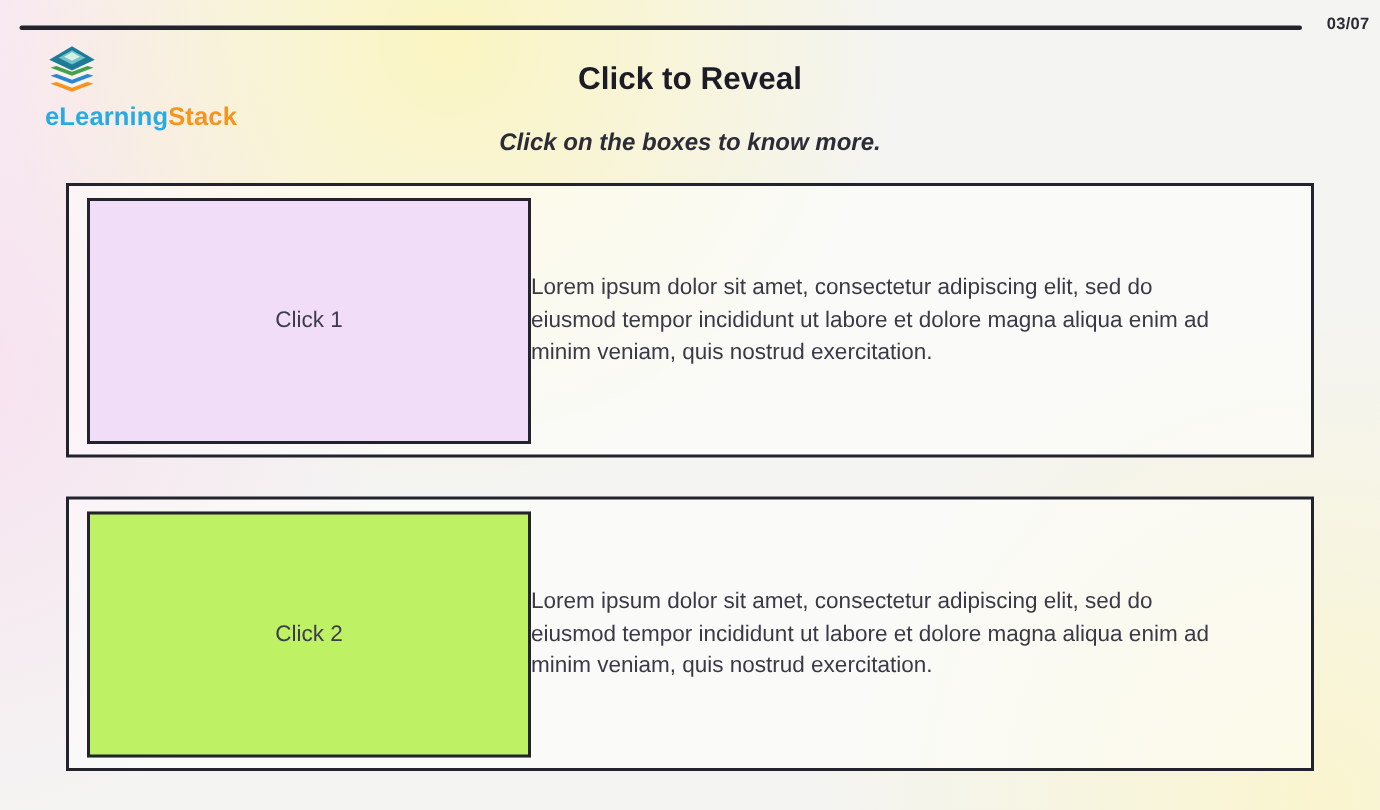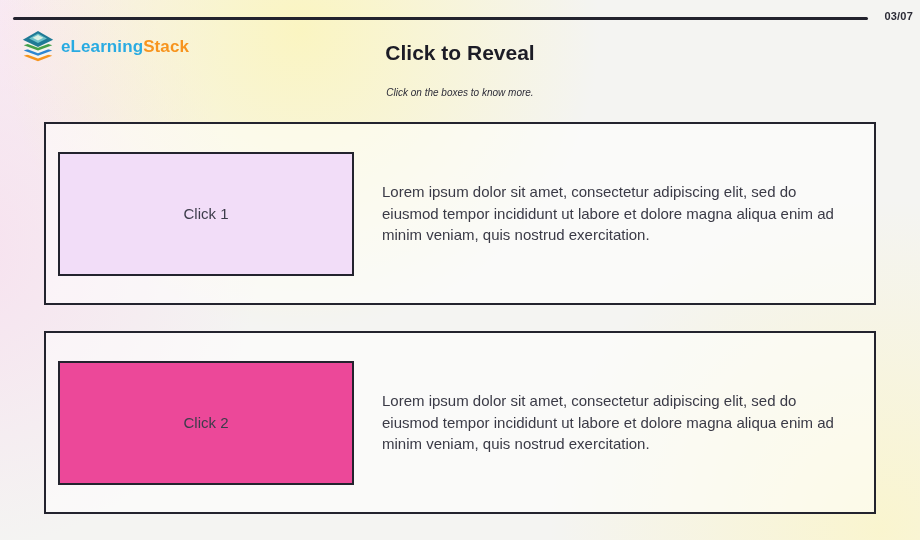--- a/index.html
+++ b/index.html
@@ -27,46 +27,47 @@
     position: absolute;
     top: 10px; right: 7px;
     font-size: 11px;
     font-weight: 700;
     color: #2b2b36;
     letter-spacing: 0.2px;
   }
 
   .logo {
     position: absolute;
-    left: 20px; top: 30px;
+    left: 30px; top: 30px;
     display: flex;
-    align-items: center;
+    align-items: flex-start;
     gap: 5px;
+    flex-direction: column;
   }
   .logo-text { font-size: 17px; font-weight: 700; letter-spacing: 0.1px; }
   .logo-text .primary   { color: #29abe2; }
   .logo-text .secondary { color: #f7941e; }
 
   .page-title {
     position: absolute;
     top: 41px; left: 0;
     width: 100%;
     text-align: center;
     font-size: 21px;
     font-weight: 700;
     color: #1c1c26;
   }
   .page-subtitle {
     position: absolute;
     top: 87px; left: 0;
     width: 100%;
     text-align: center;
-    font-size: 10px;
+    font-size: 16px;
     font-style: italic;
-    font-weight: 400;
+    font-weight: 700;
     color: #2c2c38;
   }
 
   .cards {
     position: absolute;
     left: 44px; top: 122px;
     width: 832px;
     display: flex;
     flex-direction: column;
     gap: 26px;
@@ -75,35 +76,34 @@
     height: 183px;
     border: 2px solid #23232e;
     background: rgba(255,255,255,0.5);
     display: flex;
     align-items: center;
     padding: 0 12px;
   }
   .reveal-box {
     flex: none;
     width: 296px;
-    height: 124px;
+    height: 164px;
     border: 2px solid #23232e;
     display: flex;
     align-items: center;
     justify-content: center;
     cursor: pointer;
   }
   .box-1 { background: #f2ddf8; }
-  .box-2 { background: #ec4899; }
+  .box-2 { background: #bef264; }
   .reveal-box .label {
     font-size: 15px;
     color: #3c3c4a;
   }
   .card-text {
-    margin-left: 28px;
     width: 458px;
     font-size: 15px;
     line-height: 1.44;
     color: #3a3a46;
   }
 </style>
 </head>
 <body>
 
 <div class="top-rule"></div>

